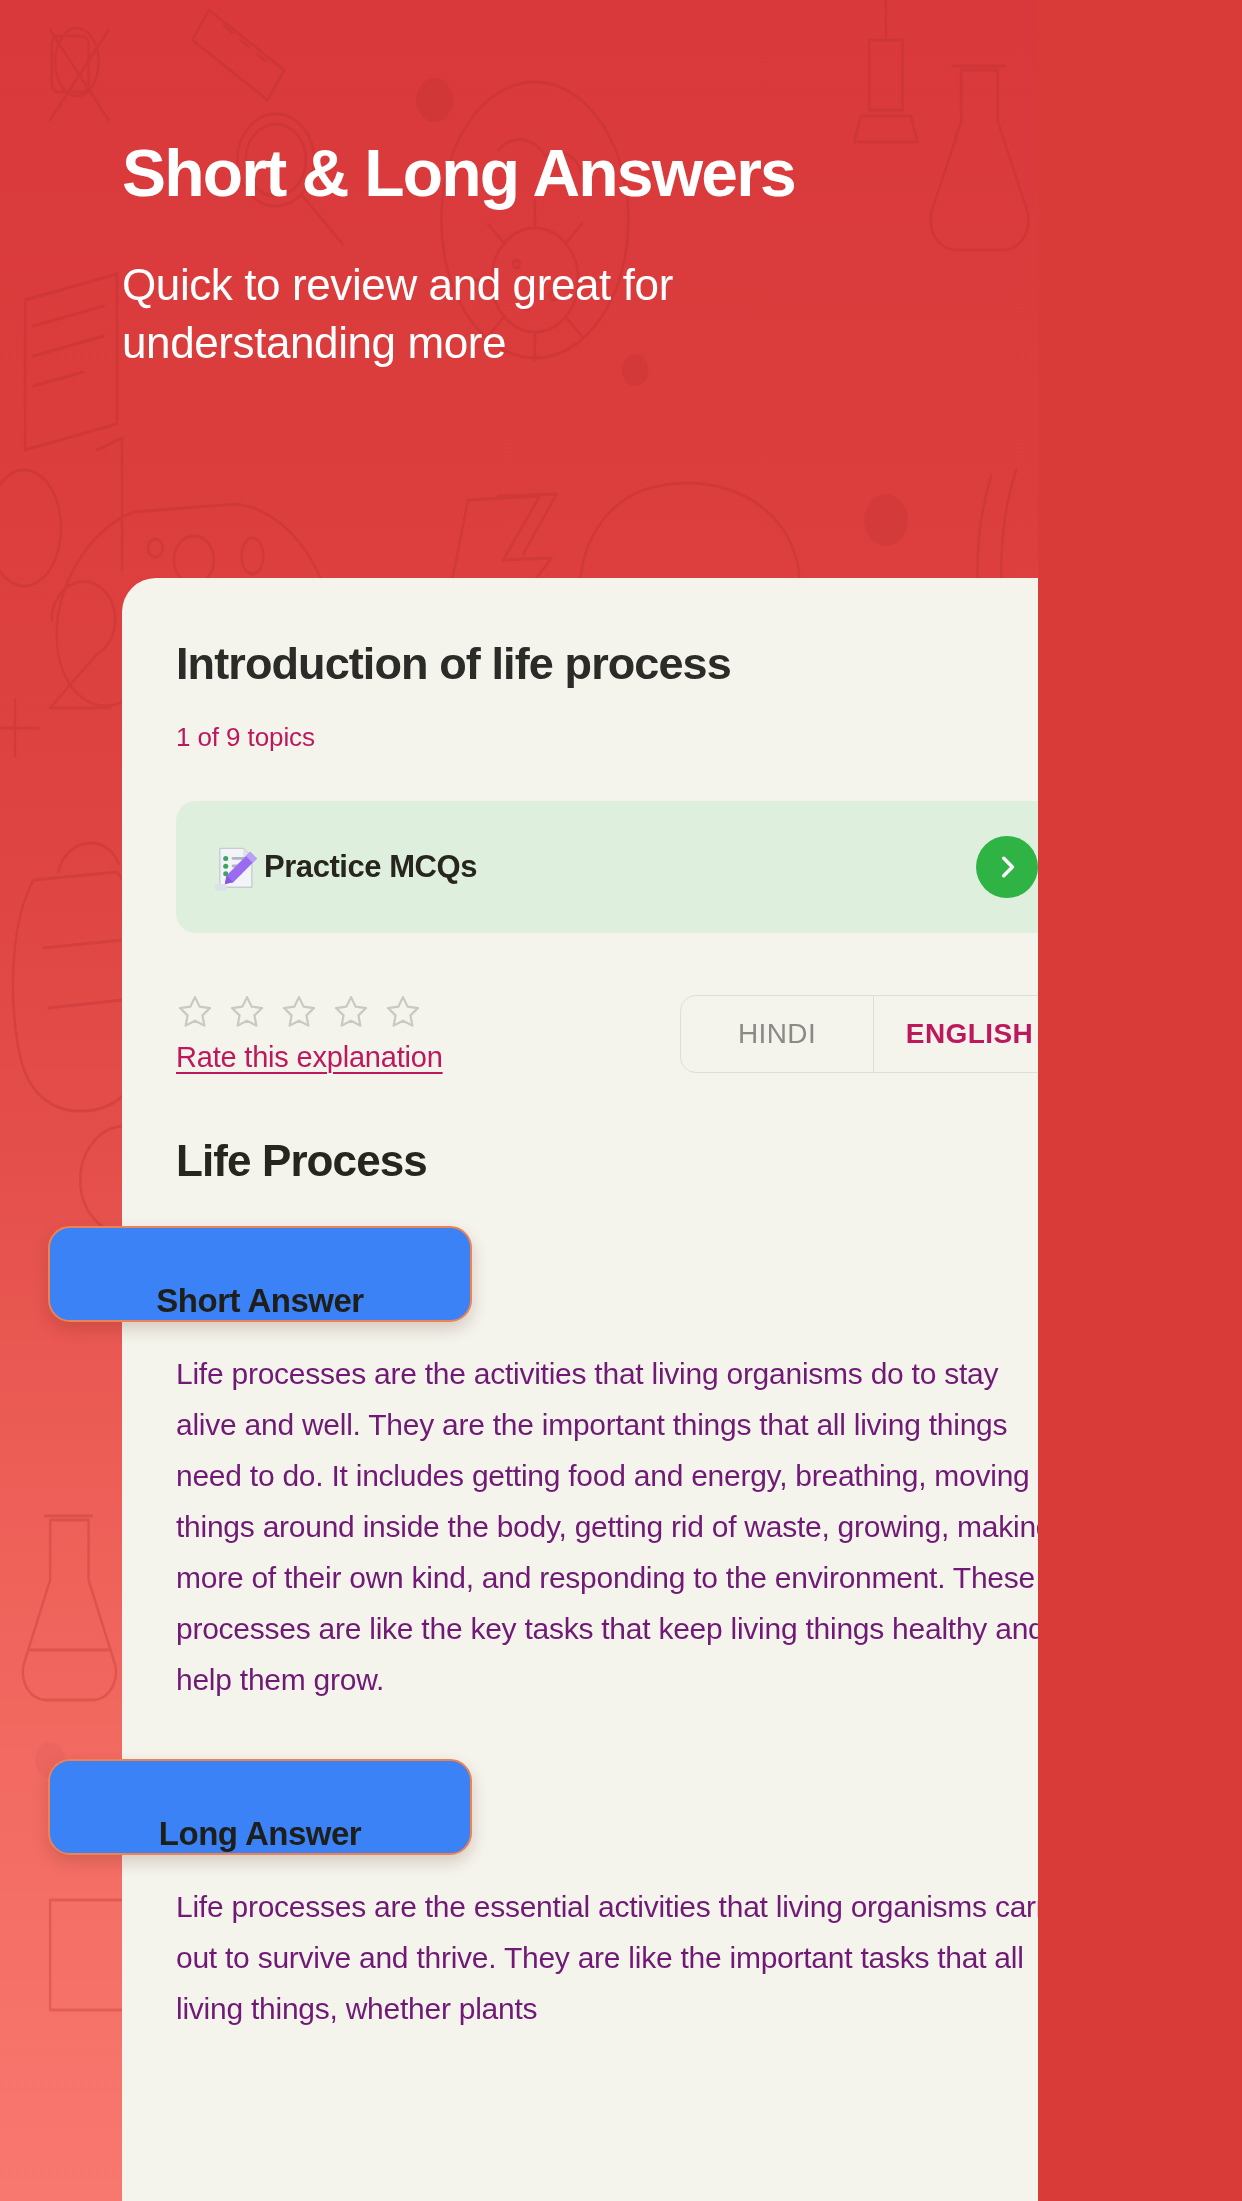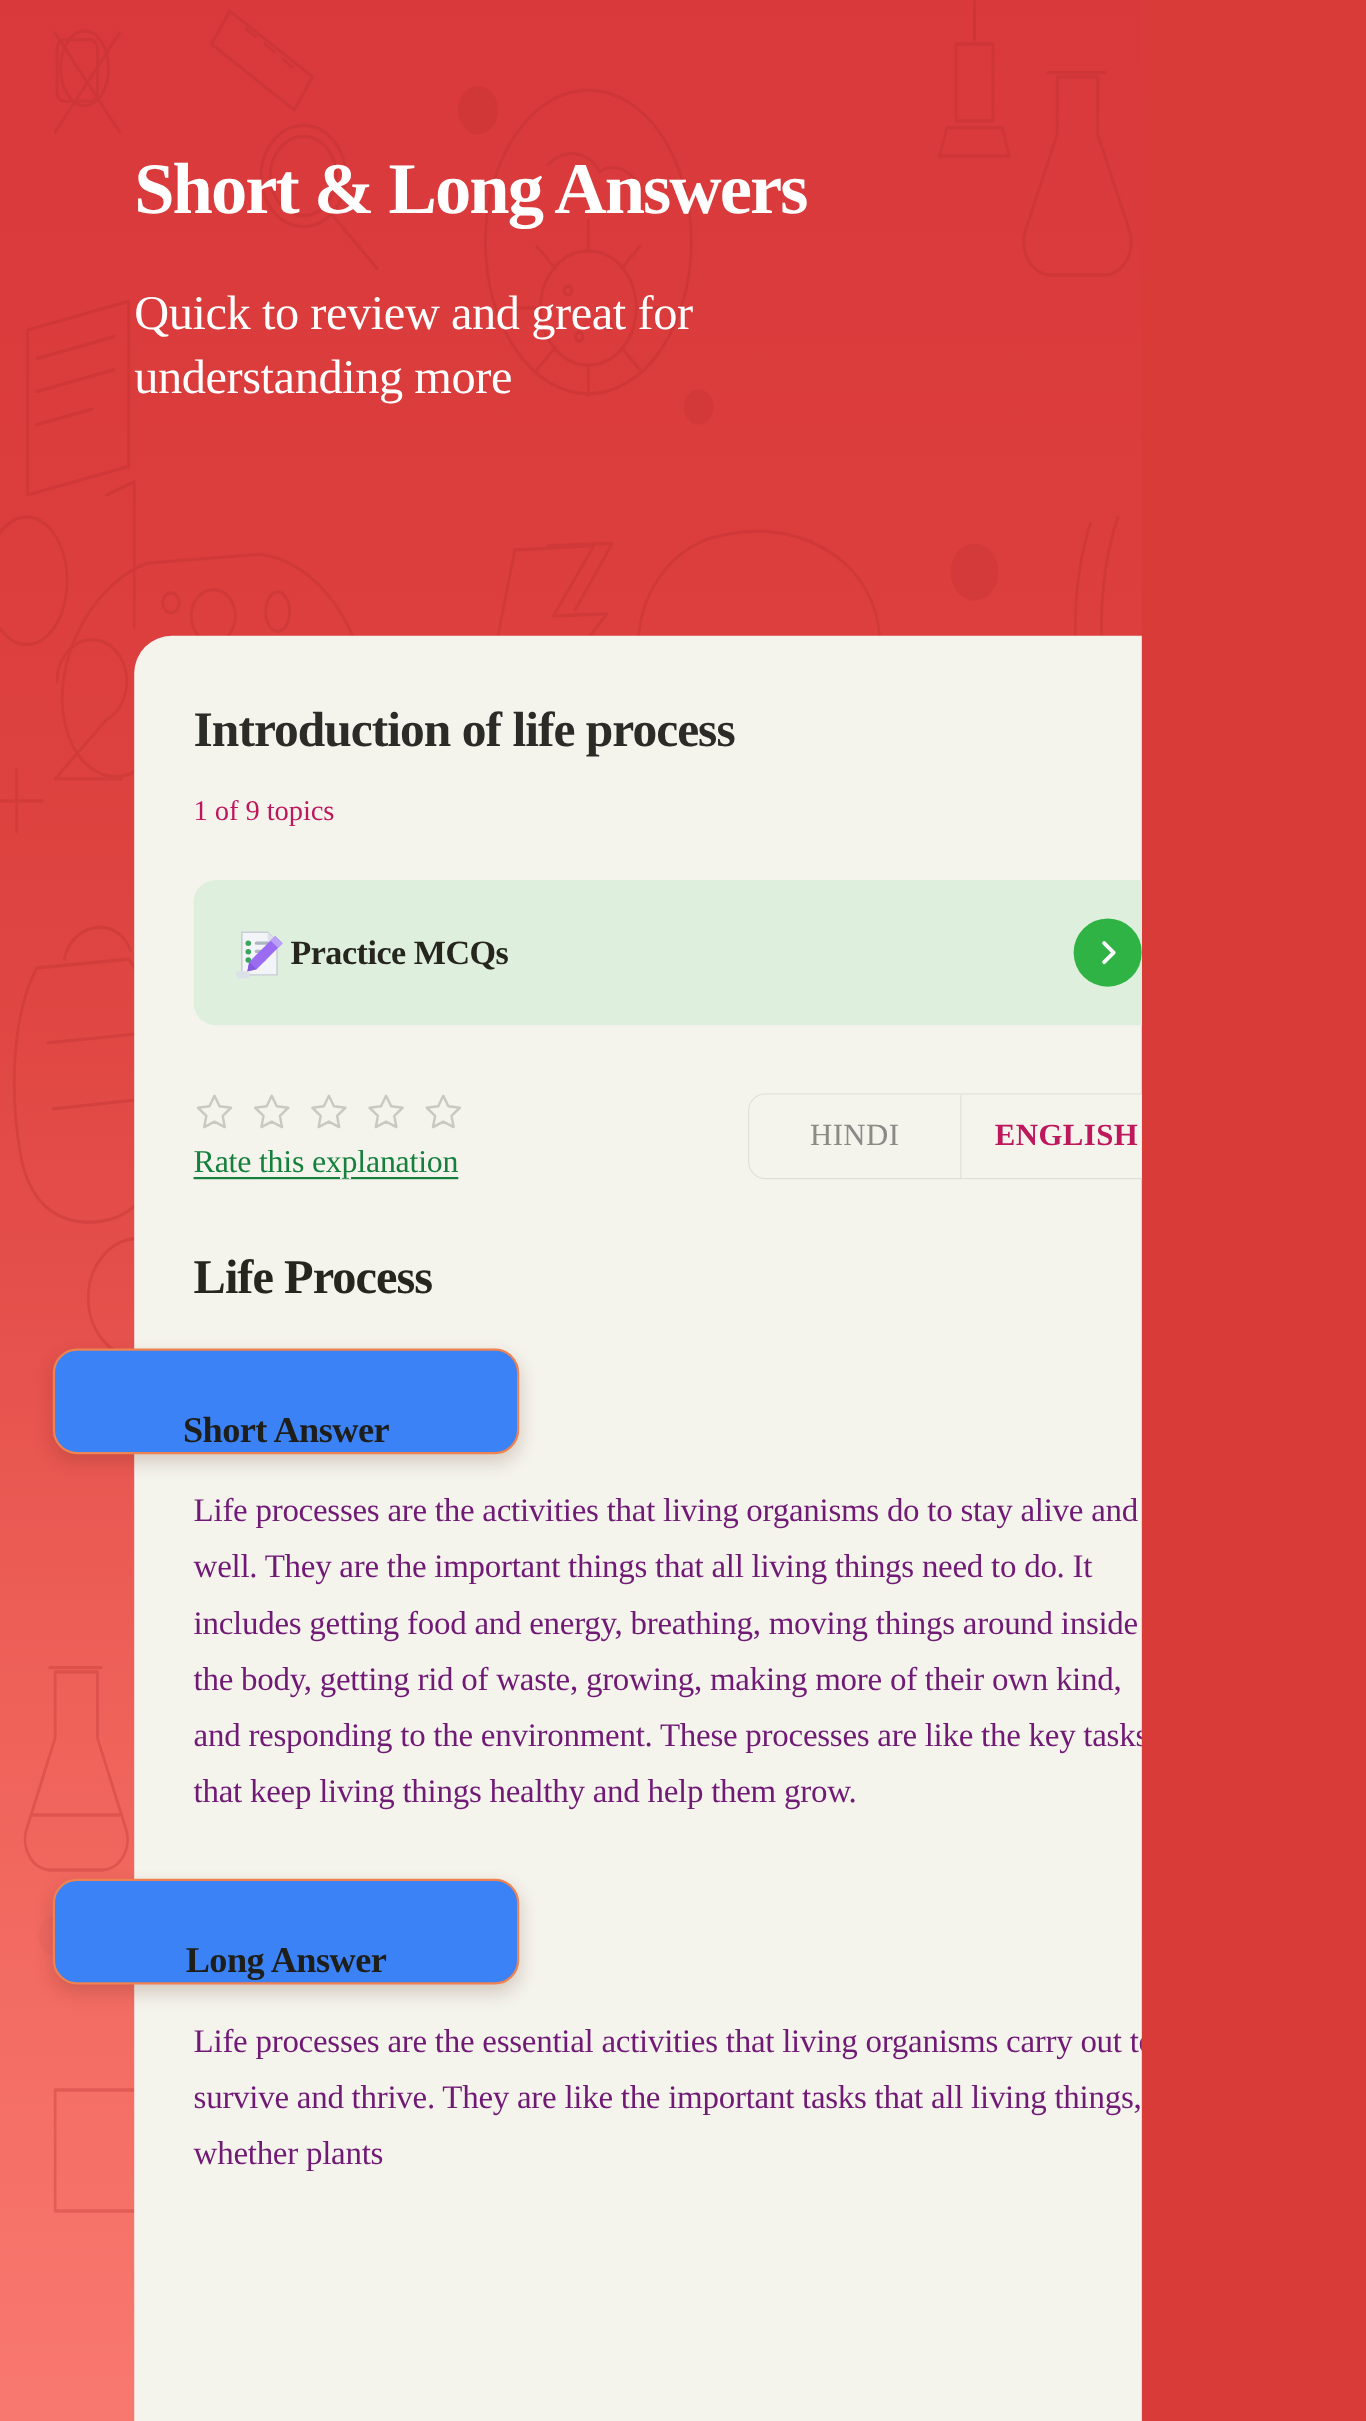--- a/index.html
+++ b/index.html
@@ -16,21 +16,20 @@
     position: relative;
   }
 
   
   #page {
     position: absolute;
     inset: 0;
     width: 1038px;
     height: 2201px;
     overflow: hidden;
-    font-family: Liberation Serif, serif;
   }
 
   .bg-gradient {
     position: absolute;
     inset: 0;
     background: linear-gradient(180deg,
         #D9393B 0%,
         #DB3C3C 18%,
         #DE4441 38%,
         #E44E4A 52%,
@@ -161,21 +160,21 @@
   .stars {
     display: flex;
     gap: 14px;
     margin-bottom: 10px;
   }
   .star { width: 38px; height: 38px; cursor: pointer; display: block; }
   .star svg { width: 38px; height: 38px; display: block; }
 
   .rate-link {
     font-size: 29px;
-    color: #15803d;
+    color: #be185d;
     text-decoration: underline;
     text-underline-offset: 5px;
     text-decoration-thickness: 2px;
     cursor: pointer;
     letter-spacing: -0.2px;
   }
 
   .lang-toggle {
     display: flex;
     border: 1.5px solid #E0DFD6;

